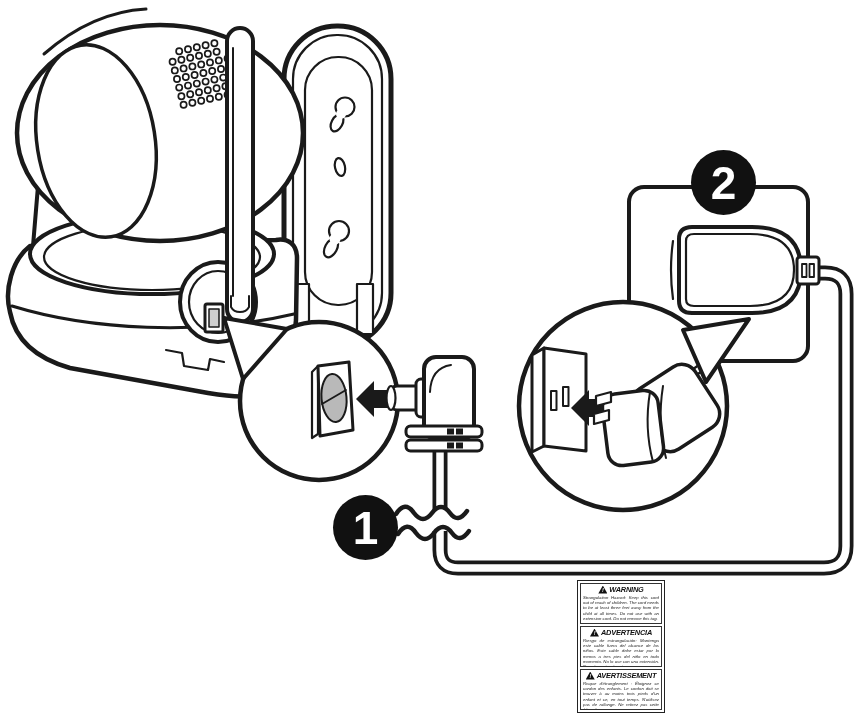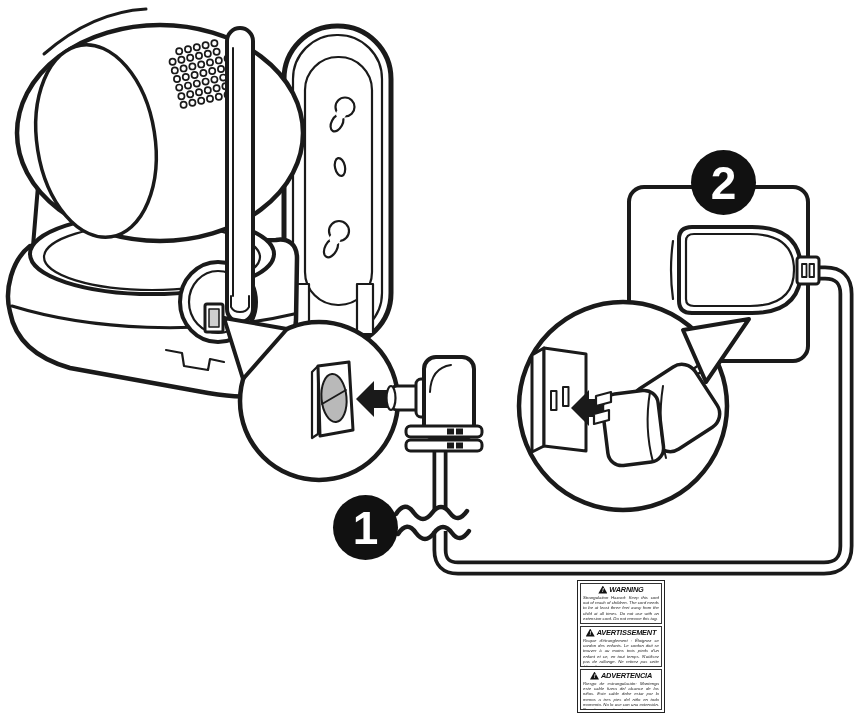--- a/index.html
+++ b/index.html
@@ -207,26 +207,26 @@
   <div class="wsec">
     <div class="wt-head">
       <span class="tri"></span>
       <span>WARNING</span>
     </div>
     <div class="wt-body">Strangulation Hazard: Keep this cord out of reach of children. The cord needs to be at least three feet away from the child at all times. Do not use with an extension cord. Do not remove this tag.</div>
   </div>
   <div class="wsec">
     <div class="wt-head">
       <span class="tri"></span>
+      <span>ADVERTENCIA</span>
+    </div>
+    <div class="wt-body">Riesgo de estrangulación: Mantenga este cable fuera del alcance de los niños. Este cable debe estar por lo menos a tres pies del niño en todo momento. No lo use con una extensión. No retire esta etiqueta.</div>
+  </div>
+  <div class="wsec">
+    <div class="wt-head">
+      <span class="tri"></span>
       <span>AVERTISSEMENT</span>
     </div>
     <div class="wt-body">Risque d'étranglement : Éloignez ce cordon des enfants. Le cordon doit se trouver à au moins trois pieds d'un enfant et ce, en tout temps. N'utilisez pas de rallonge. Ne retirez pas cette étiquette.</div>
   </div>
-  <div class="wsec">
-    <div class="wt-head">
-      <span class="tri"></span>
-      <span>ADVERTENCIA</span>
-    </div>
-    <div class="wt-body">Riesgo de estrangulación: Mantenga este cable fuera del alcance de los niños. Este cable debe estar por lo menos a tres pies del niño en todo momento. No lo use con una extensión. No retire esta etiqueta.</div>
-  </div>
 </div>
 
 </div>
 
 </body></html>

